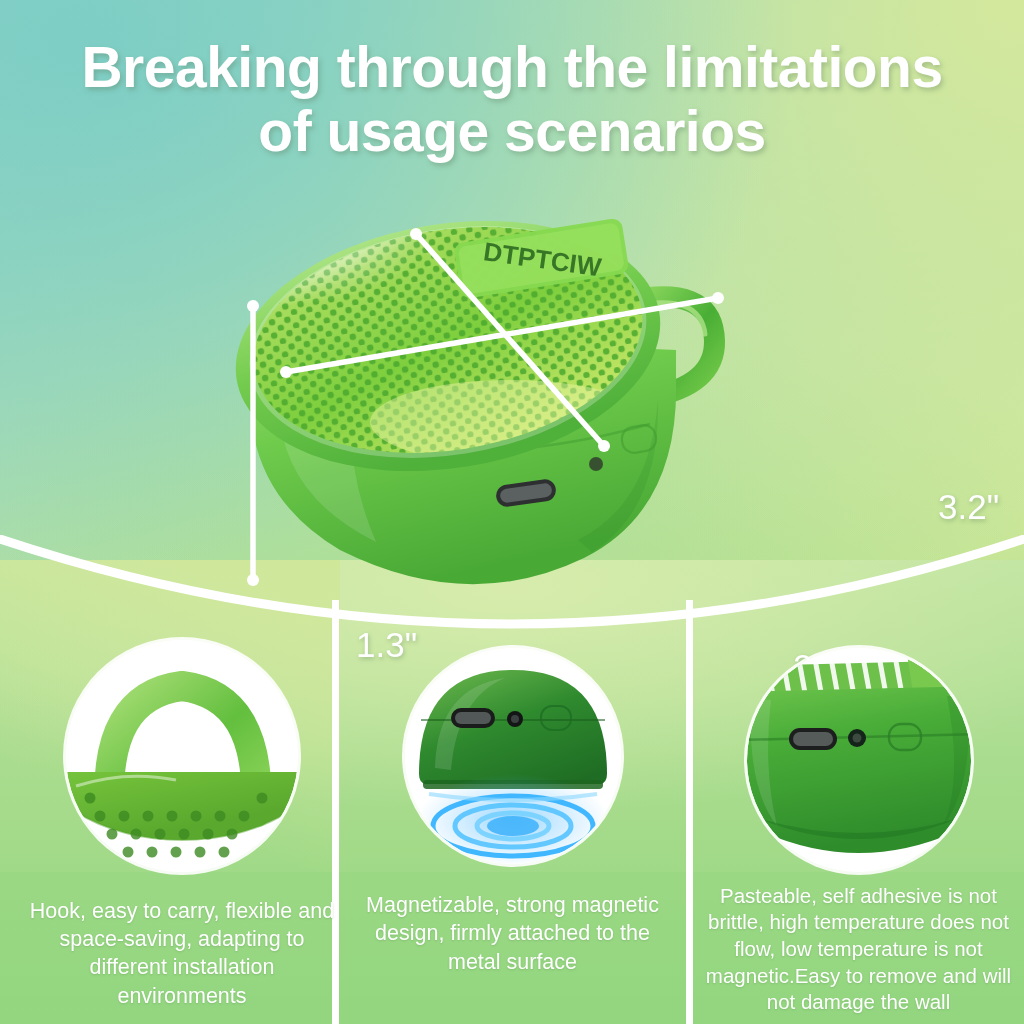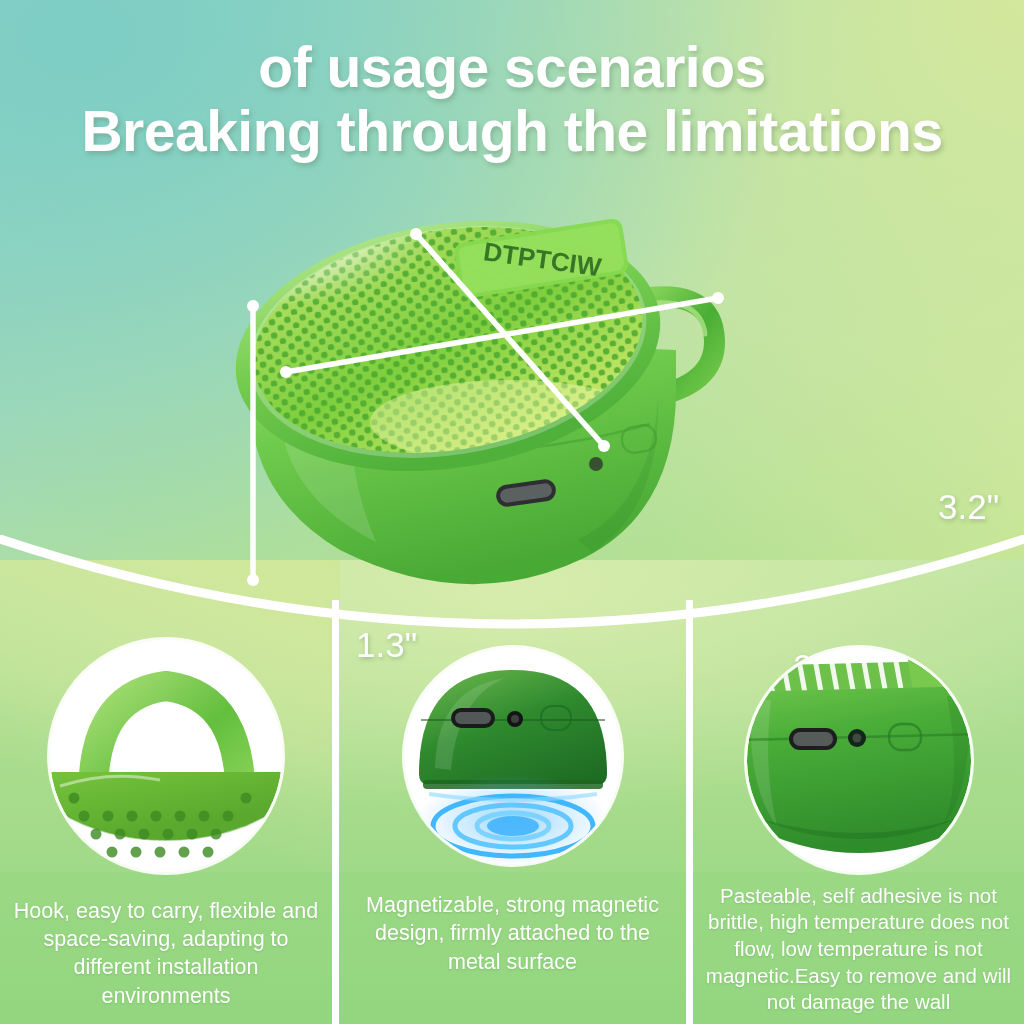--- a/index.html
+++ b/index.html
@@ -67,21 +67,21 @@
   
   .panels { position:absolute; left:0; top:600px; width:1024px; height:424px; }
   .divider-v {
     position:absolute; top:0; width:7px; height:424px;
     background:#ffffff;
   }
   .d1 { left:332px; }
   .d2 { left:686px; }
 
   .panel { position:absolute; top:0; height:424px; }
-  .p1 { left:0;    width:332px;padding-left:26px; }
+  .p1 { left:16px;    width:332px;padding-left:26px; }
   .p2 { left:339px; width:347px; }
   .p3 { left:693px; width:331px; }
 
   .circle-wrap {
     position:absolute; left:50%; transform:translateX(-50%);
     top:42px; width:228px; height:228px;
     border-radius:50%;
     background:#ffffff;
     overflow:hidden;
     box-shadow:0 0 0 3px rgba(255,255,255,0.9);
@@ -108,22 +108,22 @@
   <div class="bg-base"></div>
   <div class="bg-lower"></div>
   <div class="bg-lower-left-tint"></div>
   <div class="caption-band"></div>
 
   <svg class="arc-divider" viewBox="0 0 1028 130">
     <path d="M -4 2 Q 514 176 1032 2" fill="none" stroke="#ffffff" stroke-width="9"></path>
   </svg>
 
   <div class="headline">
+    <div>Breaking through the limitations</div>
     <div>of usage scenarios</div>
-    <div>Breaking through the limitations</div>
   </div>
 
   <div class="hero">
     <svg width="680" height="400" viewBox="0 0 680 400">
       <defs>
         <linearGradient id="bodyGrad" x1="0" y1="0" x2="0.4" y2="1">
           <stop offset="0%" stop-color="#9ee07a"></stop>
           <stop offset="40%" stop-color="#6fcb4c"></stop>
           <stop offset="100%" stop-color="#49a935"></stop>
         </linearGradient>

